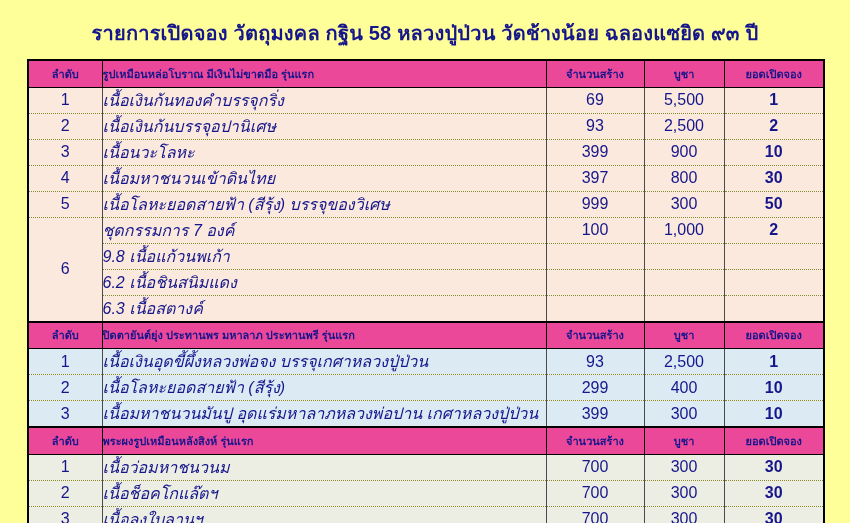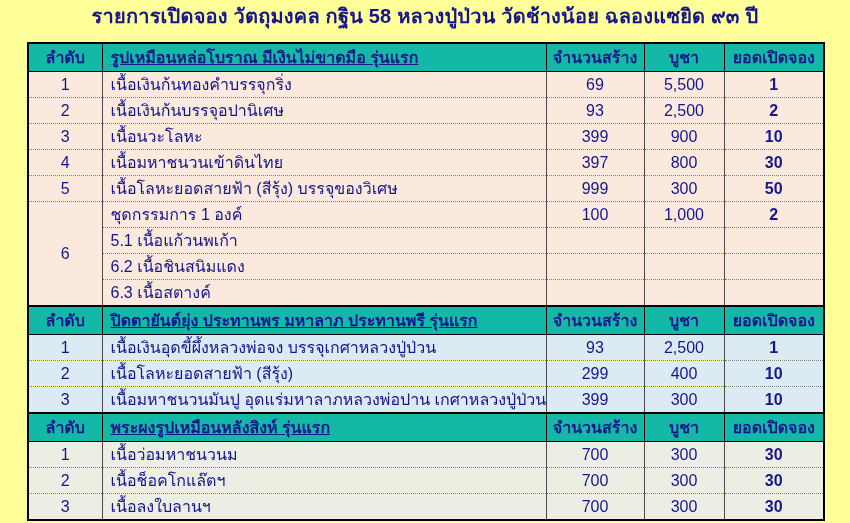--- a/index.html
+++ b/index.html
@@ -7,64 +7,64 @@
     width: 850px; height: 523px;
     background: #FFFF99;
     font-family: "Liberation Sans", "DejaVu Sans", sans-serif;
     overflow: hidden;
   }
   .page-title {
     text-align: center;
     font-size: 20px;
     font-weight: bold;
     color: #16168C;
-    padding: 0 0 10px 0;
+    padding: 17px 0 10px 0;
     letter-spacing: 0.2px;
   }
   .tables-wrap {
     width: 796px;
     margin: 0 auto;
   }
   table.amulet-table {
     border-collapse: collapse;
     table-layout: fixed;
     width: 796px;
     border: 2px solid #000000;
     margin-top: -2px;
   }
   table.amulet-table:first-child { margin-top: 0; }
   th {
-    background: #14b8a6;
+    background: #ec4899;
     color: #16168C;
-    font-size: 16px;
+    font-size: 11px;
     font-weight: bold;
     height: 27px;
     border: 1px solid #000000;
     text-align: center;
     padding: 1px 4px;
     white-space: nowrap;
     overflow: hidden;
   }
-  th.col-item { text-align: left; padding-left: 8px; text-decoration: underline; }
+  th.col-item { text-align: left; padding-left: 0; }
   td {
     background: var(--row-bg, #FFFFFF);
     color: #16168C;
     font-size: 16px;
     height: 23px;
     text-align: center;
     vertical-align: middle;
     border-left: 1px solid #4a4a4a;
     border-right: 1px solid #4a4a4a;
     border-top: 1px dotted #7a7a72;
     border-bottom: 1px dotted #7a7a72;
     padding: 0 4px;
     white-space: nowrap;
     overflow: hidden;
   }
-  td.cell-desc { text-align: left; padding-left: 8px; }
+  td.cell-desc { text-align: left; padding-left: 0; font-style: italic; }
   td.cell-booked { font-weight: bold; }
 </style>
 </head>
 <body>
 
 <div class="page-title">รายการเปิดจอง วัตถุมงคล กฐิน 58 หลวงปู่ป่วน วัดช้างน้อย ฉลองแซยิด ๙๓ ปี</div>
 
 <div class="tables-wrap">
     <table class="amulet-table" style="--row-bg: #FAE9DC;">
       <colgroup>
@@ -114,27 +114,27 @@
         </tr>
         <tr>
           <td class="cell-order">5</td>
           <td class="cell-desc">เนื้อโลหะยอดสายฟ้า (สีรุ้ง) บรรจุของวิเศษ</td>
           <td class="cell-made">999</td>
           <td class="cell-price">300</td>
           <td class="cell-booked">50</td>
         </tr>
         <tr>
           <td class="cell-order" rowspan="4">6</td>
-          <td class="cell-desc">ชุดกรรมการ 1 องค์</td>
+          <td class="cell-desc">ชุดกรรมการ 7 องค์</td>
           <td class="cell-made">100</td>
           <td class="cell-price">1,000</td>
           <td class="cell-booked">2</td>
         </tr>
         <tr>
-          <td class="cell-desc">5.1 เนื้อแก้วนพเก้า</td>
+          <td class="cell-desc">9.8 เนื้อแก้วนพเก้า</td>
           <td class="cell-made"></td>
           <td class="cell-price"></td>
           <td class="cell-booked"></td>
         </tr>
         <tr>
           <td class="cell-desc">6.2 เนื้อชินสนิมแดง</td>
           <td class="cell-made"></td>
           <td class="cell-price"></td>
           <td class="cell-booked"></td>
         </tr>

